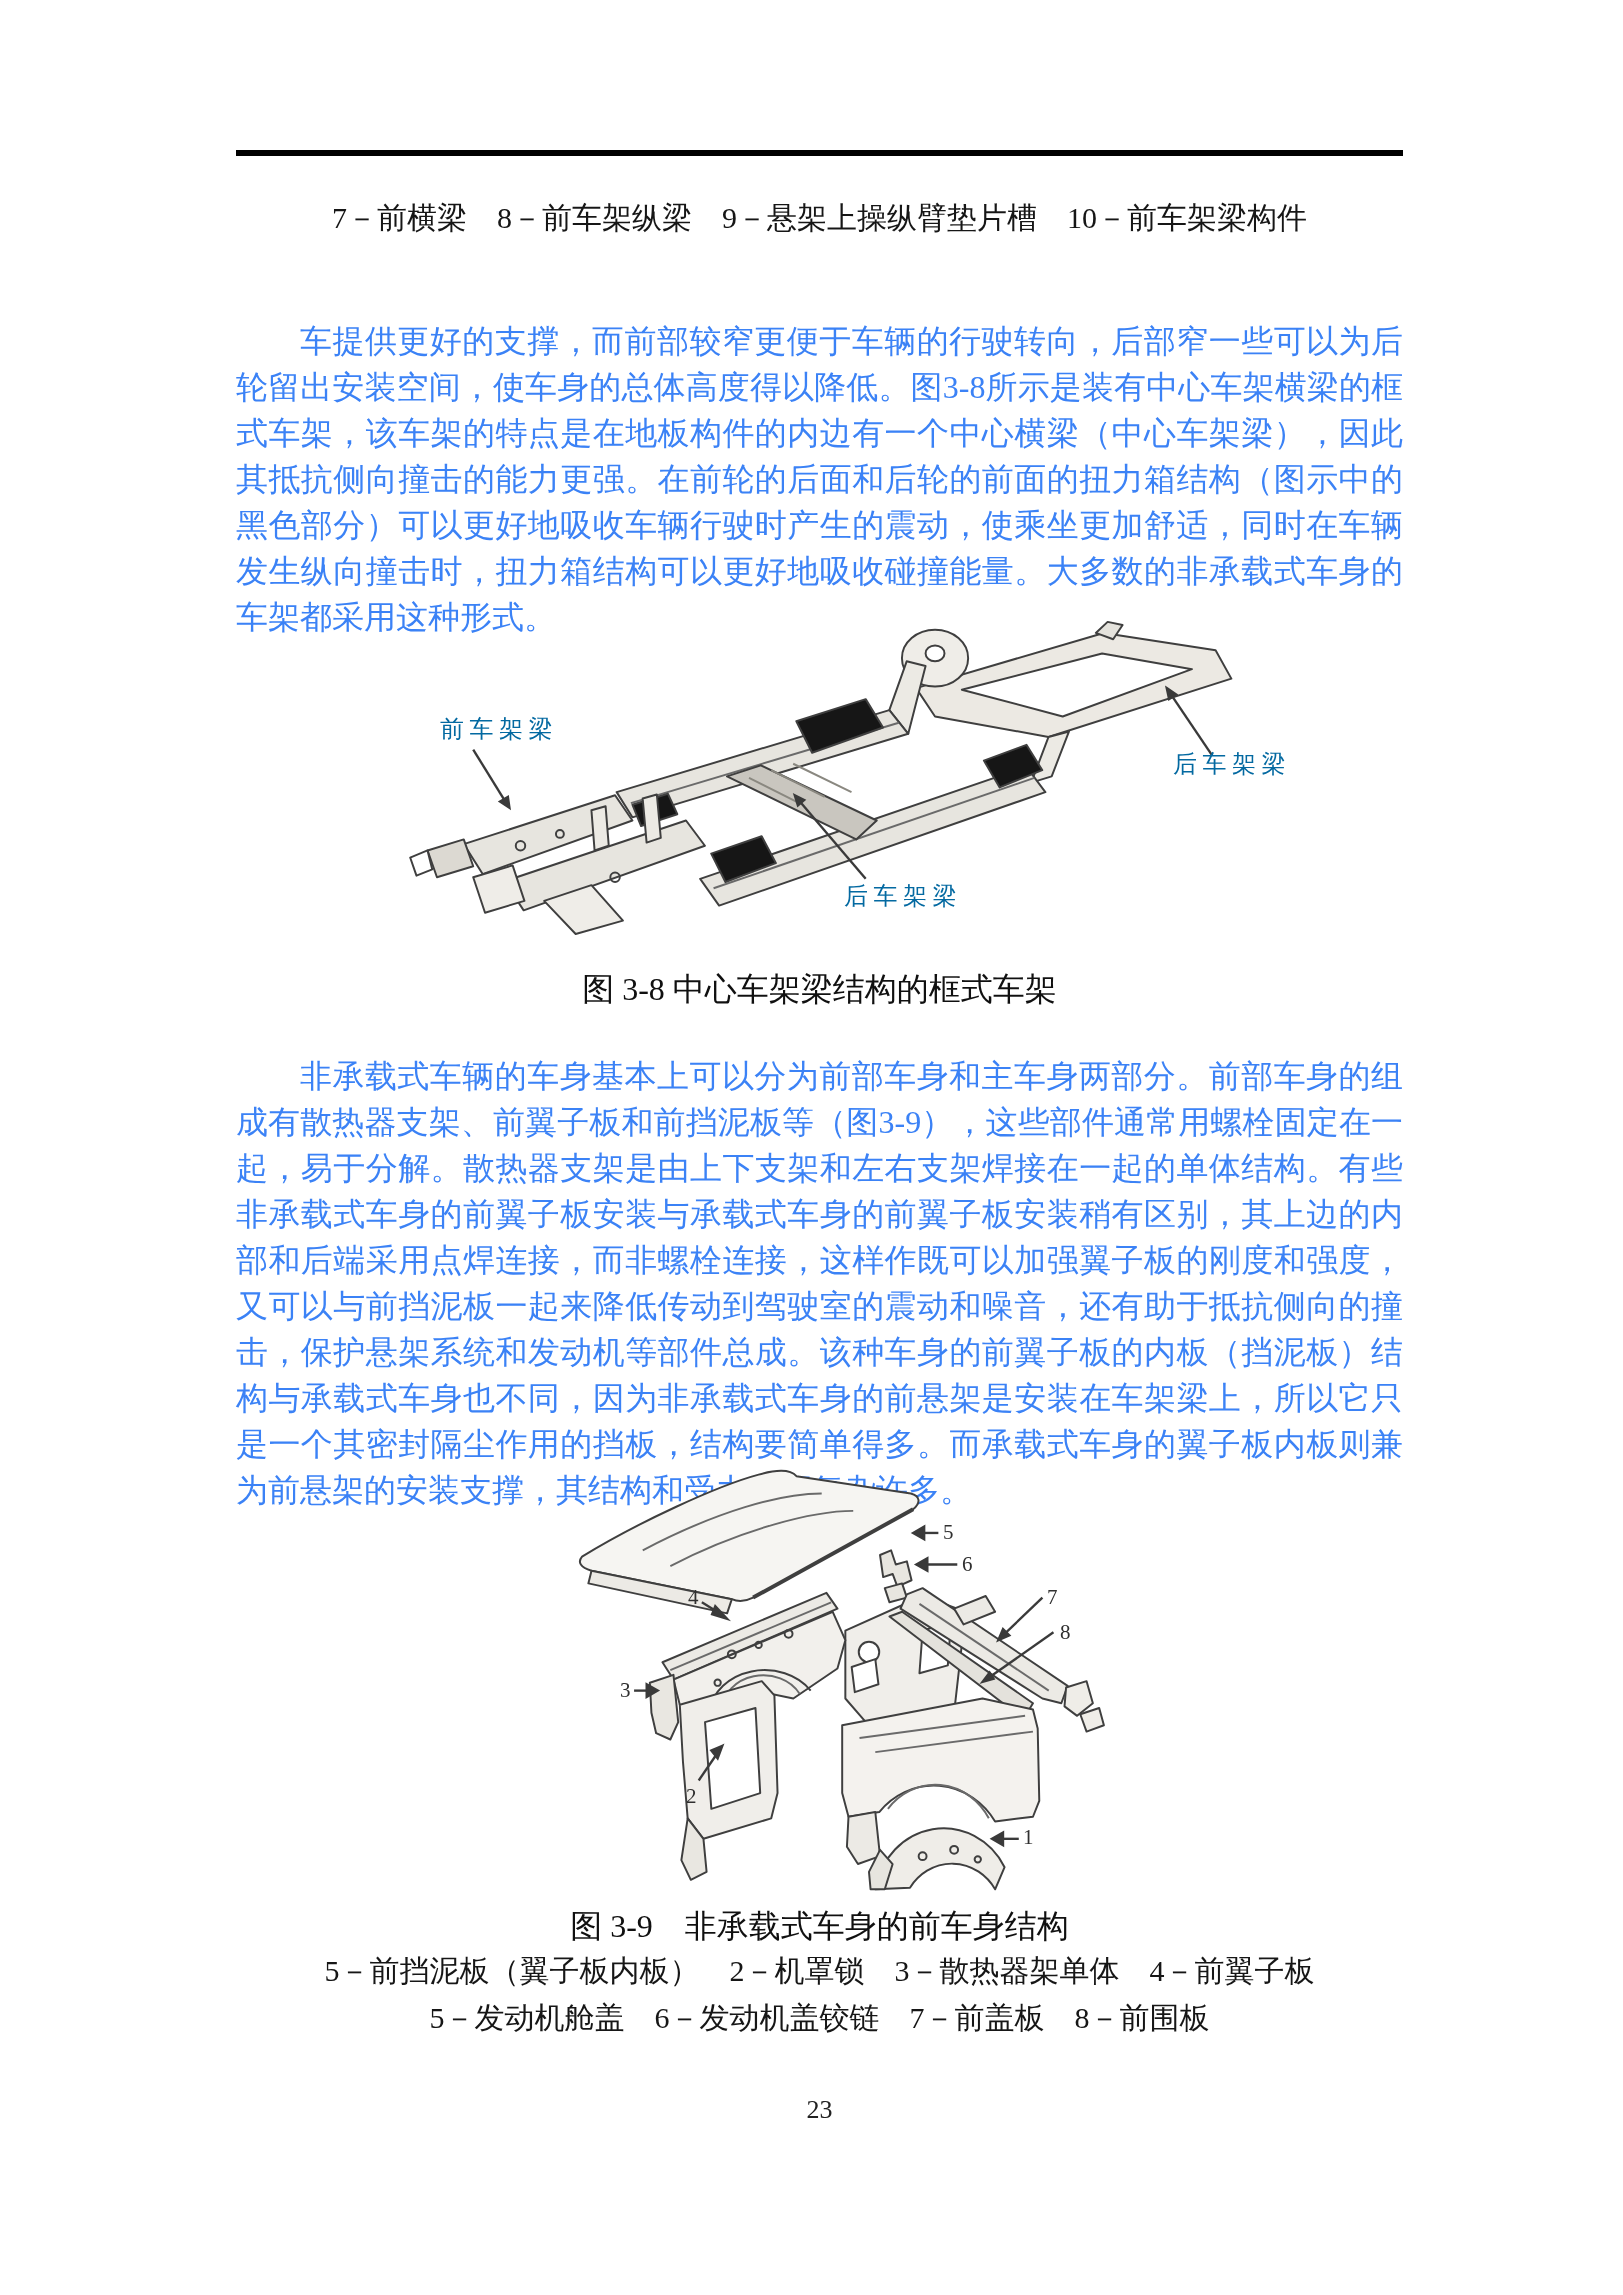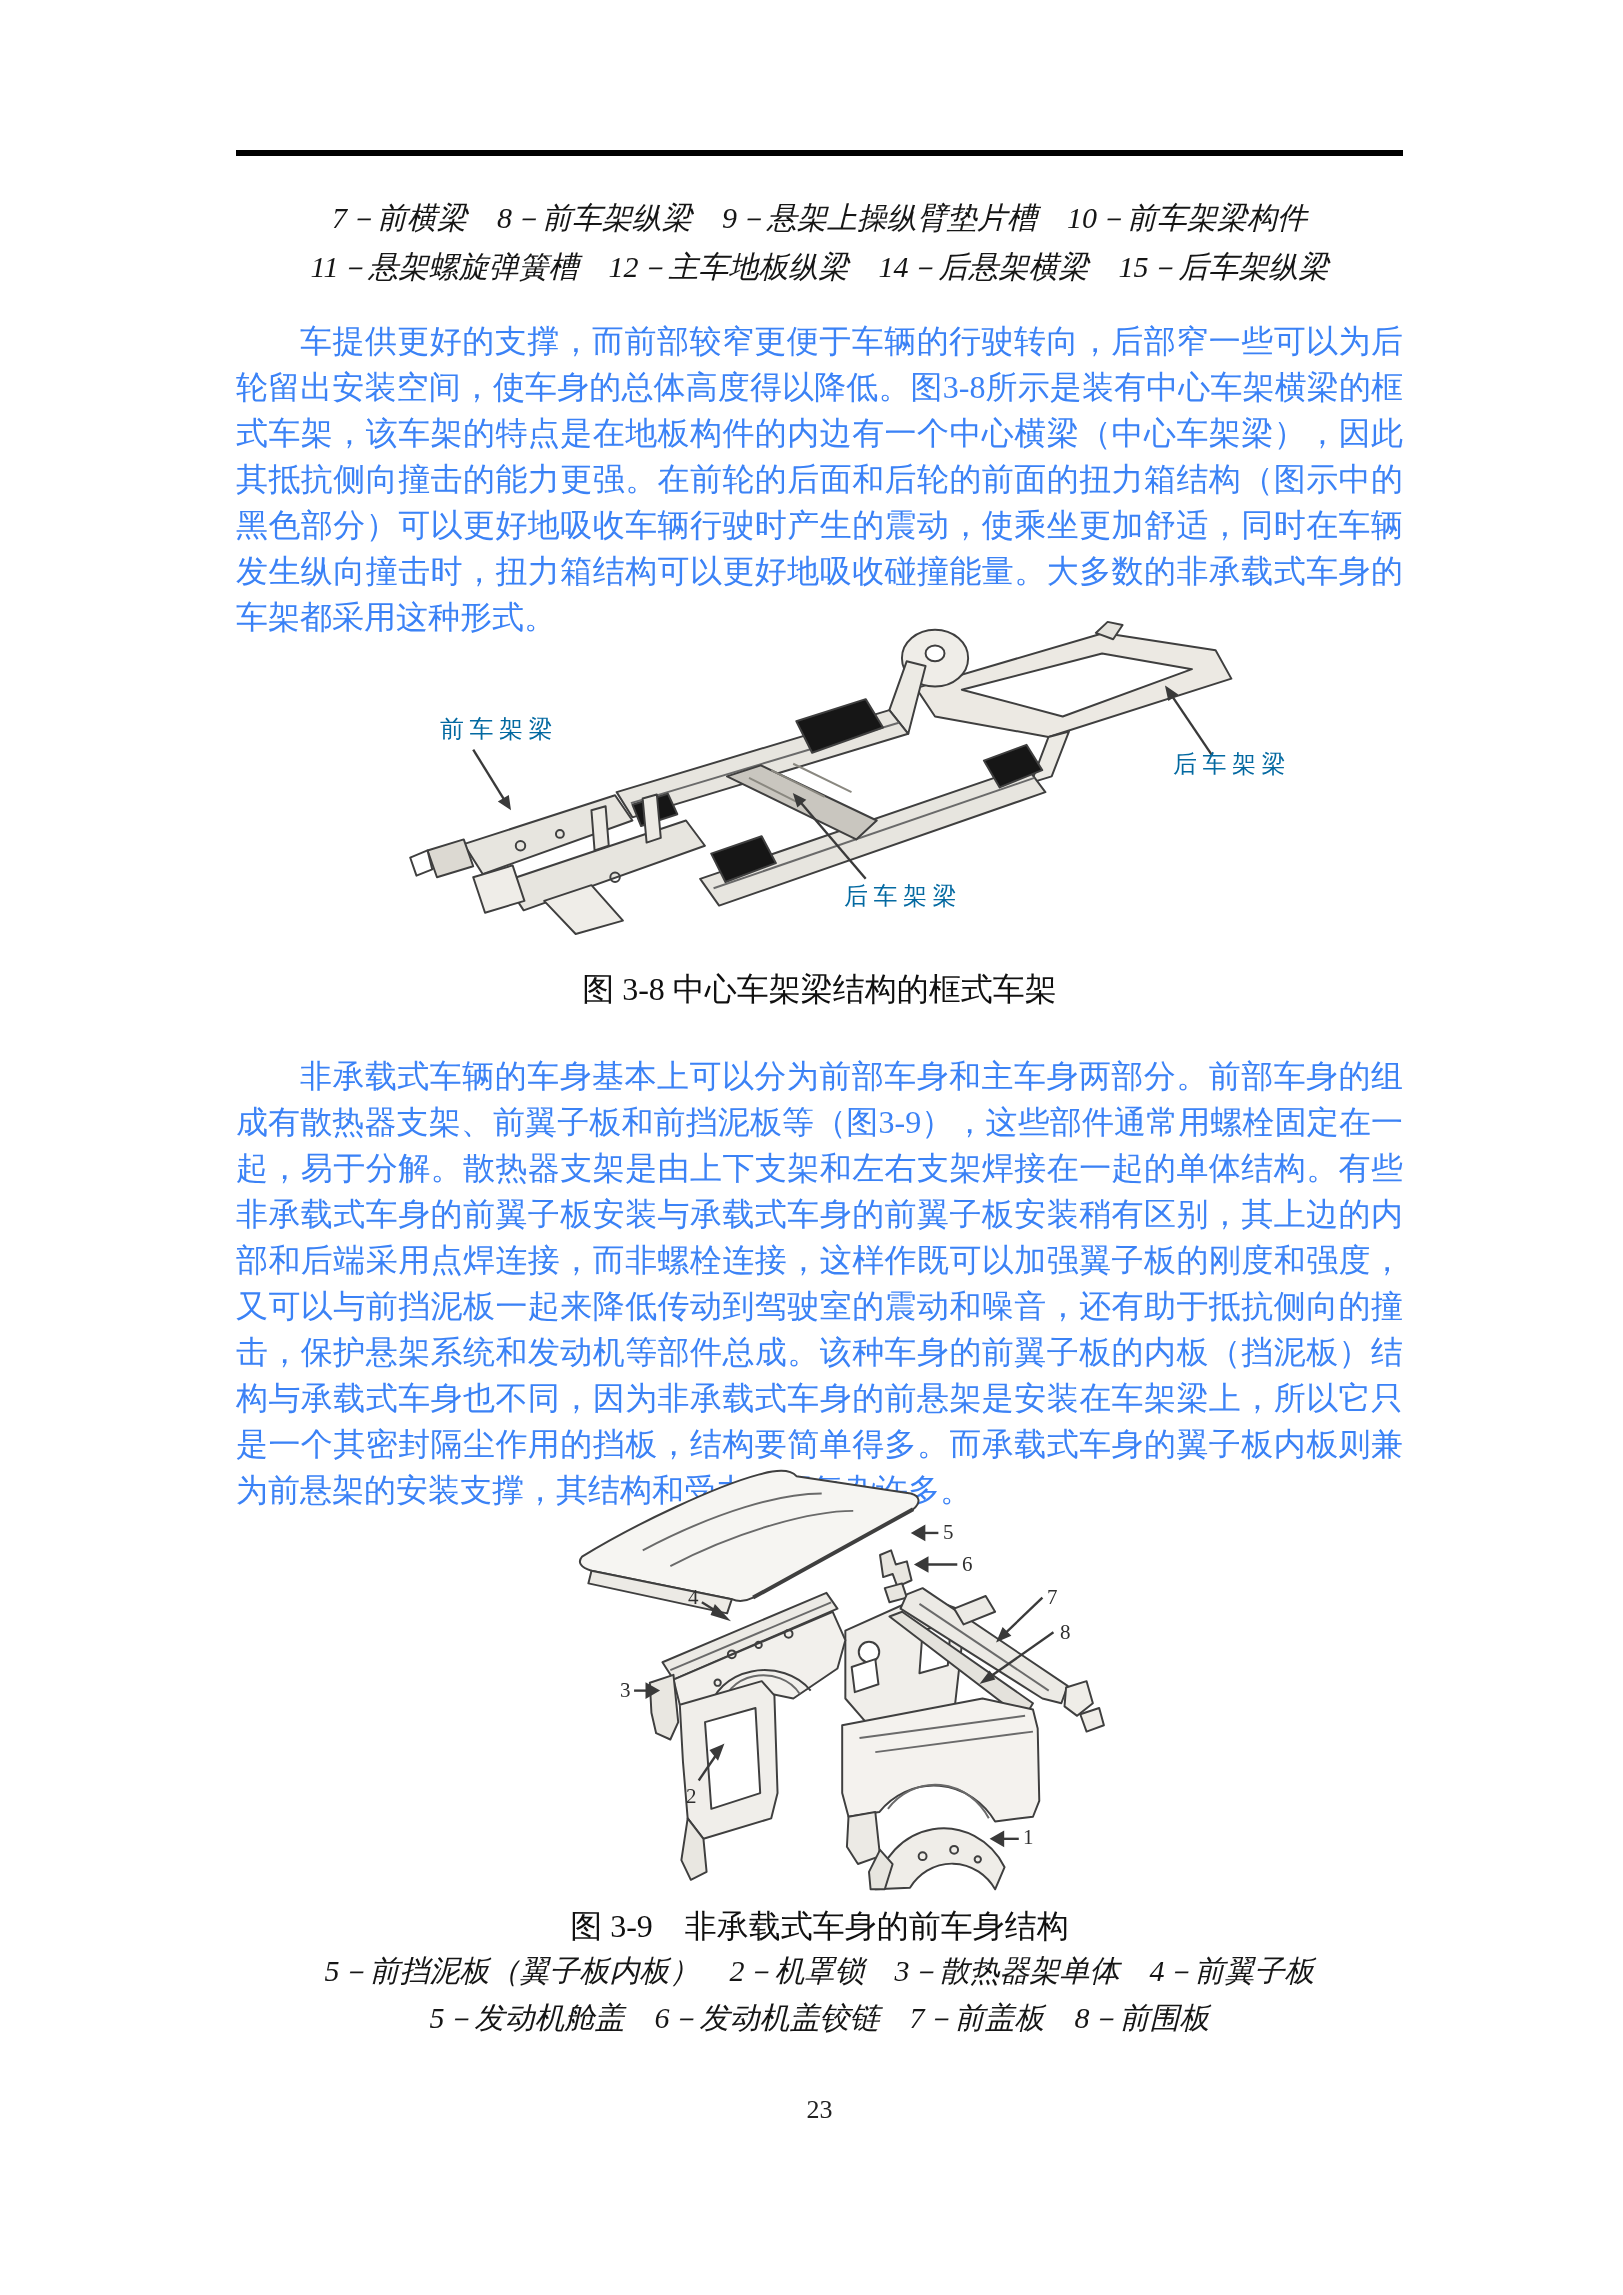--- a/index.html
+++ b/index.html
@@ -1,40 +1,39 @@
 <!DOCTYPE html>
 <html style="font-size:12.6px"><head>
 <meta charset="utf-8">
 <style>
   html,body{margin:0;padding:0;background:#ffffff;}
   #page{position:relative;width:1623px;height:2295px;background:#ffffff;overflow:hidden;
         font-family:"Liberation Serif","DejaVu Serif",serif;color:#1c1c1c;}
   .rule{position:absolute;left:236px;top:150px;width:1167px;height:5.5px;background:#000;}
   .centerline{position:absolute;left:236px;width:1167px;text-align:center;font-size:30px;
-        line-height:38px;white-space:nowrap;color:#161616;font-style:italic;}
+        line-height:38px;white-space:nowrap;color:#161616;}
   .para{position:absolute;left:236px;width:1167px;font-size:32px;line-height:46px;
         text-align:justify;text-justify:inter-ideograph;text-indent:2em;color:#3b82f6;}
   .caption{position:absolute;left:236px;width:1167px;text-align:center;font-size:32px;
         font-weight:400;color:#101010;white-space:nowrap;}
   .figure{position:absolute;}
   .figlabel{position:absolute;font-size:24px;color:#0369a1;letter-spacing:5.5px;white-space:nowrap;}
   .callout{position:absolute;font-size:21px;color:#303030;}
   .pagenum{position:absolute;left:236px;top:2095px;width:1167px;text-align:center;
         font-size:26px;color:#222;}
   svg{position:absolute;left:0;top:0;}
 </style>
 </head>
 <body>
 
 <div id="page">
 
   <div class="rule"></div>
 
   <div class="centerline" style="top:199px">7－前横梁　8－前车架纵梁　9－悬架上操纵臂垫片槽　10－前车架梁构件</div>
-  <div class="centerline" style="top:248px">11－悬架螺旋弹簧槽　12－主车地板纵梁　14－后悬架横梁　15－后车架纵梁</div>
 
   <div class="para" style="top:318px">车提供更好的支撑，而前部较窄更便于车辆的行驶转向，后部窄一些可以为后轮留出安装空间，使车身的总体高度得以降低。图3-8所示是装有中心车架横梁的框式车架，该车架的特点是在地板构件的内边有一个中心横梁（中心车架梁），因此其抵抗侧向撞击的能力更强。在前轮的后面和后轮的前面的扭力箱结构（图示中的黑色部分）可以更好地吸收车辆行驶时产生的震动，使乘坐更加舒适，同时在车辆发生纵向撞击时，扭力箱结构可以更好地吸收碰撞能量。大多数的非承载式车身的车架都采用这种形式。</div>
 
   <div class="figure" style="left:355px;top:609px;width:993px;height:330px">
     <svg width="993" height="330" viewBox="0 0 1260 418">
       <g stroke="#3f3f3f" stroke-width="2.5" stroke-linejoin="round" fill="none">
 
         <path d="M712,100 L950,30 L1092,52 L1112,88 L880,162 L736,136 Z" fill="#ece9e3"></path>
         <path d="M770,102 L948,56 L1062,76 L898,136 Z" fill="#ffffff"></path>
         <path d="M940,30 L955,16 L974,20 L962,38 Z" fill="#e4e2dc"></path>

